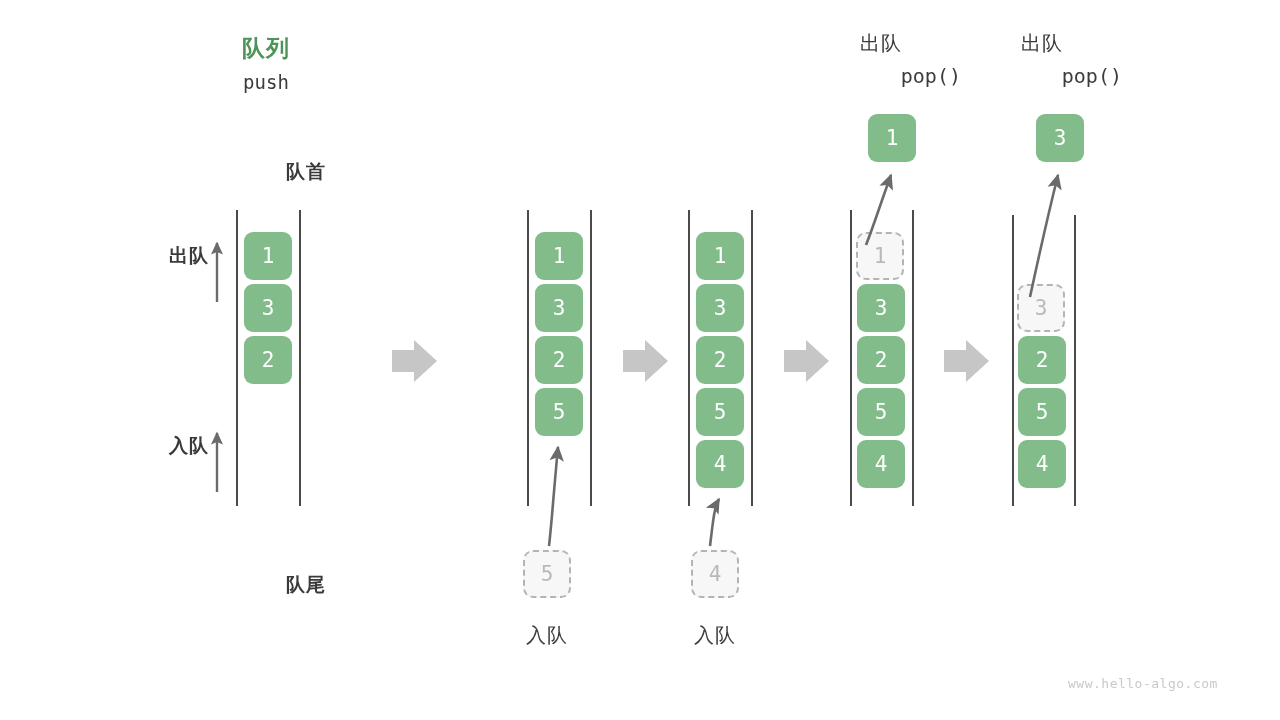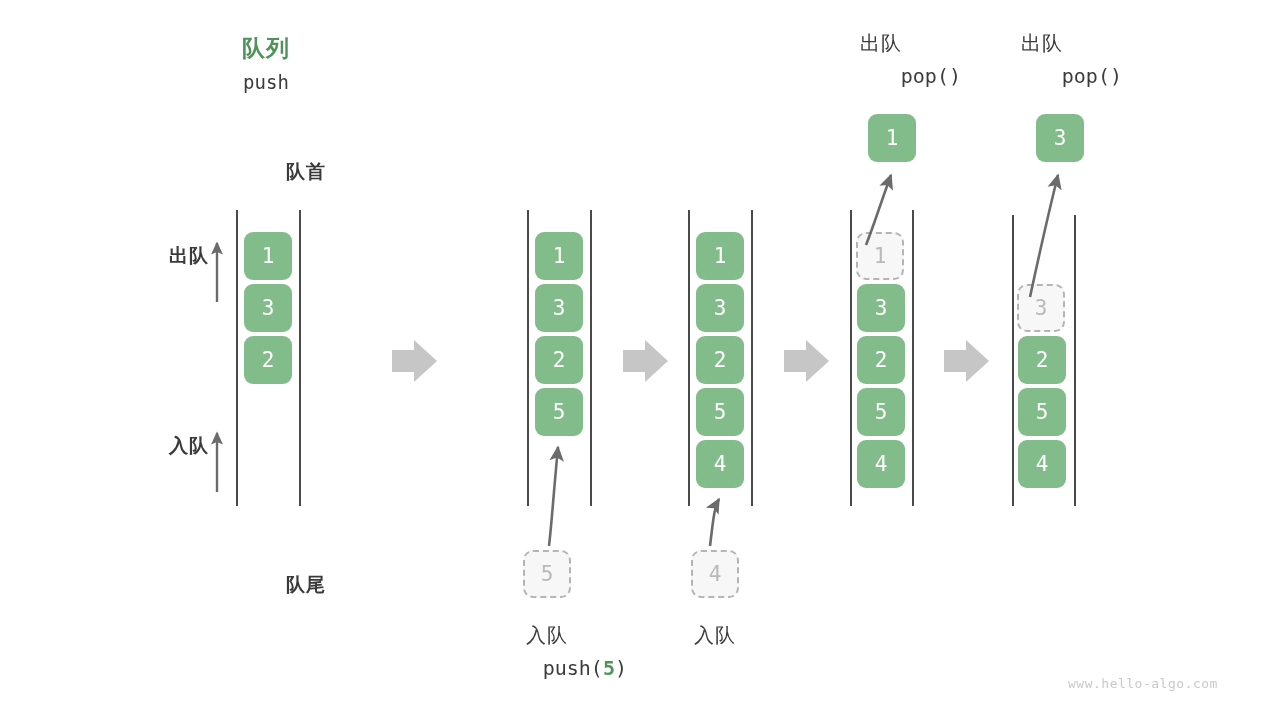--- a/index.html
+++ b/index.html
@@ -126,21 +126,20 @@
   <div class="abs rail" style="left:590px; top:210px; height:296px;"></div>
 
   <div class="abs cell" style="left:535px; top:232px;">1</div>
   <div class="abs cell" style="left:535px; top:284px;">3</div>
   <div class="abs cell" style="left:535px; top:336px;">2</div>
   <div class="abs cell" style="left:535px; top:388px;">5</div>
 
   <div class="abs cell ghost" style="left:523px; top:550px;">5</div>
 
   <div class="abs op-cn" style="left:467px; top:622px; width:160px;">入队</div>
-  <div class="abs op-mono" style="left:467px; top:656px; width:160px;"><span>push(</span><span class="accent">5</span><span>)</span></div>
 
   <div class="abs rail" style="left:688px; top:210px; height:296px;"></div>
   <div class="abs rail" style="left:751px; top:210px; height:296px;"></div>
 
   <div class="abs cell" style="left:696px; top:232px;">1</div>
   <div class="abs cell" style="left:696px; top:284px;">3</div>
   <div class="abs cell" style="left:696px; top:336px;">2</div>
   <div class="abs cell" style="left:696px; top:388px;">5</div>
   <div class="abs cell" style="left:696px; top:440px;">4</div>
 

